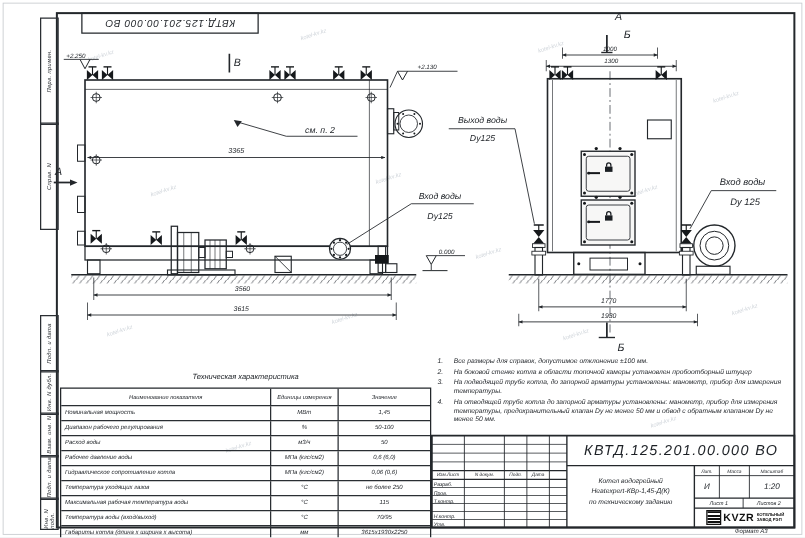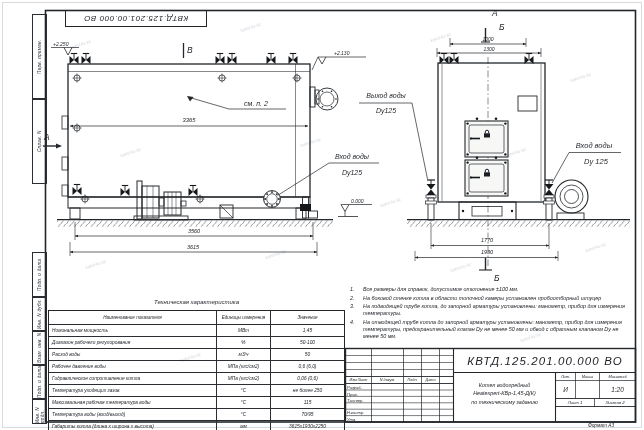--- a/index.html
+++ b/index.html
@@ -462,15 +462,23 @@
     <span>Heatexpert-КВр-1,45-Д(К)</span>
     <span>по техническому заданию</span>
   </div>
   <div class="tbt" style="left:556px;top:373px;width:19px;height:7px;font-size:3.9px">Лит.</div>
   <div class="tbt" style="left:576px;top:373px;width:23px;height:7px;font-size:3.9px">Масса</div>
   <div class="tbt" style="left:600px;top:373px;width:35px;height:7px;font-size:3.9px">Масштаб</div>
   <div class="tbt" style="left:556px;top:382px;width:19px;height:15px;font-size:6.5px">И</div>
   <div class="tbt" style="left:600px;top:382px;width:35px;height:15px;font-size:6.5px">1:20</div>
   <div class="tbt" style="left:556px;top:399px;width:38px;height:7px;font-size:4.3px">Лист  1</div>
   <div class="tbt" style="left:595px;top:399px;width:40px;height:7px;font-size:4.3px">Листов  2</div>
+  <div class="abs" id="logo-cell">
+    <div id="logo-square"></div>
+    <div id="logo-kvzr">KVZR</div>
+    <div class="logo-sub">
+      <span>КОТЕЛЬНЫЙ</span>
+      <span>ЗАВОД РЭП</span>
+    </div>
+  </div>
   <div class="abs" id="format">Формат  А3</div>
 
 </div>
 
 </body></html>

